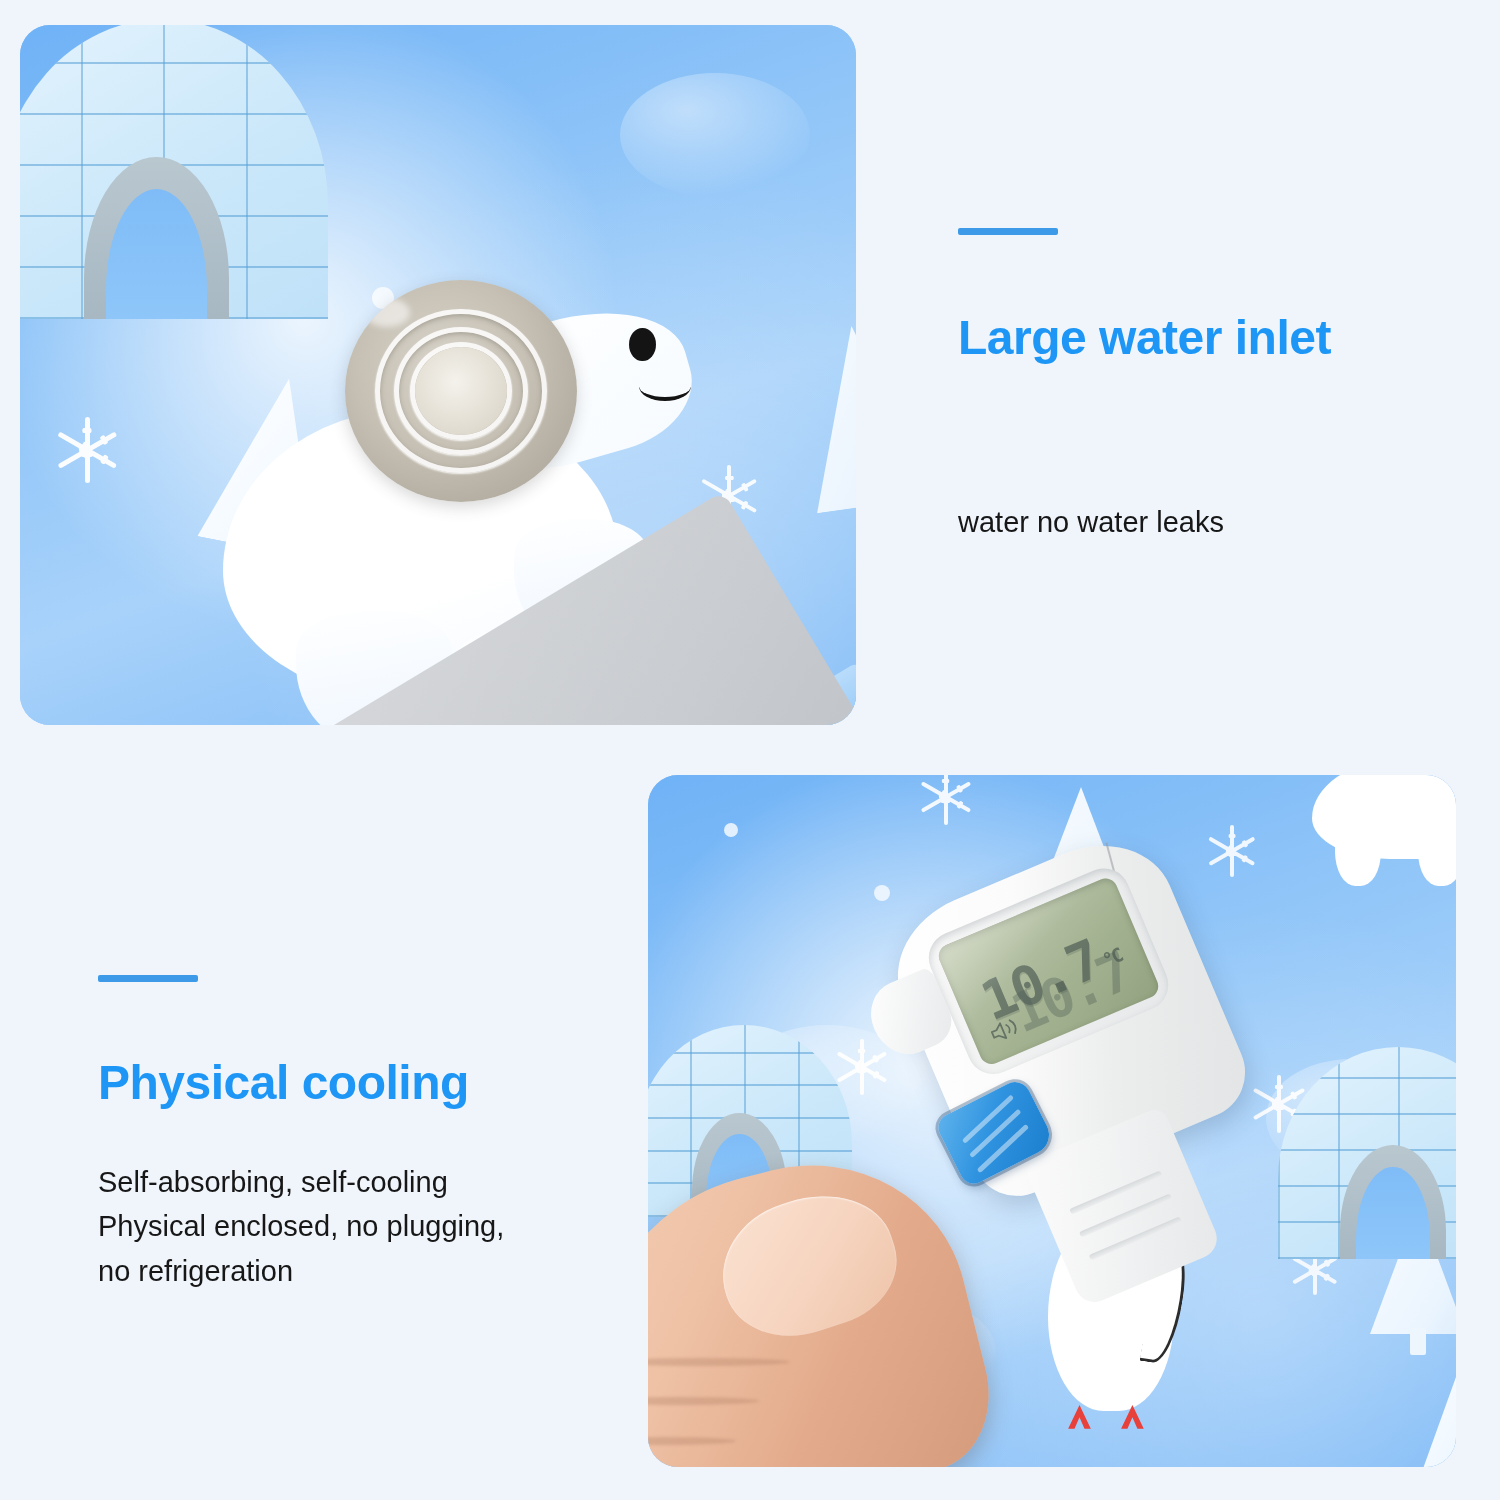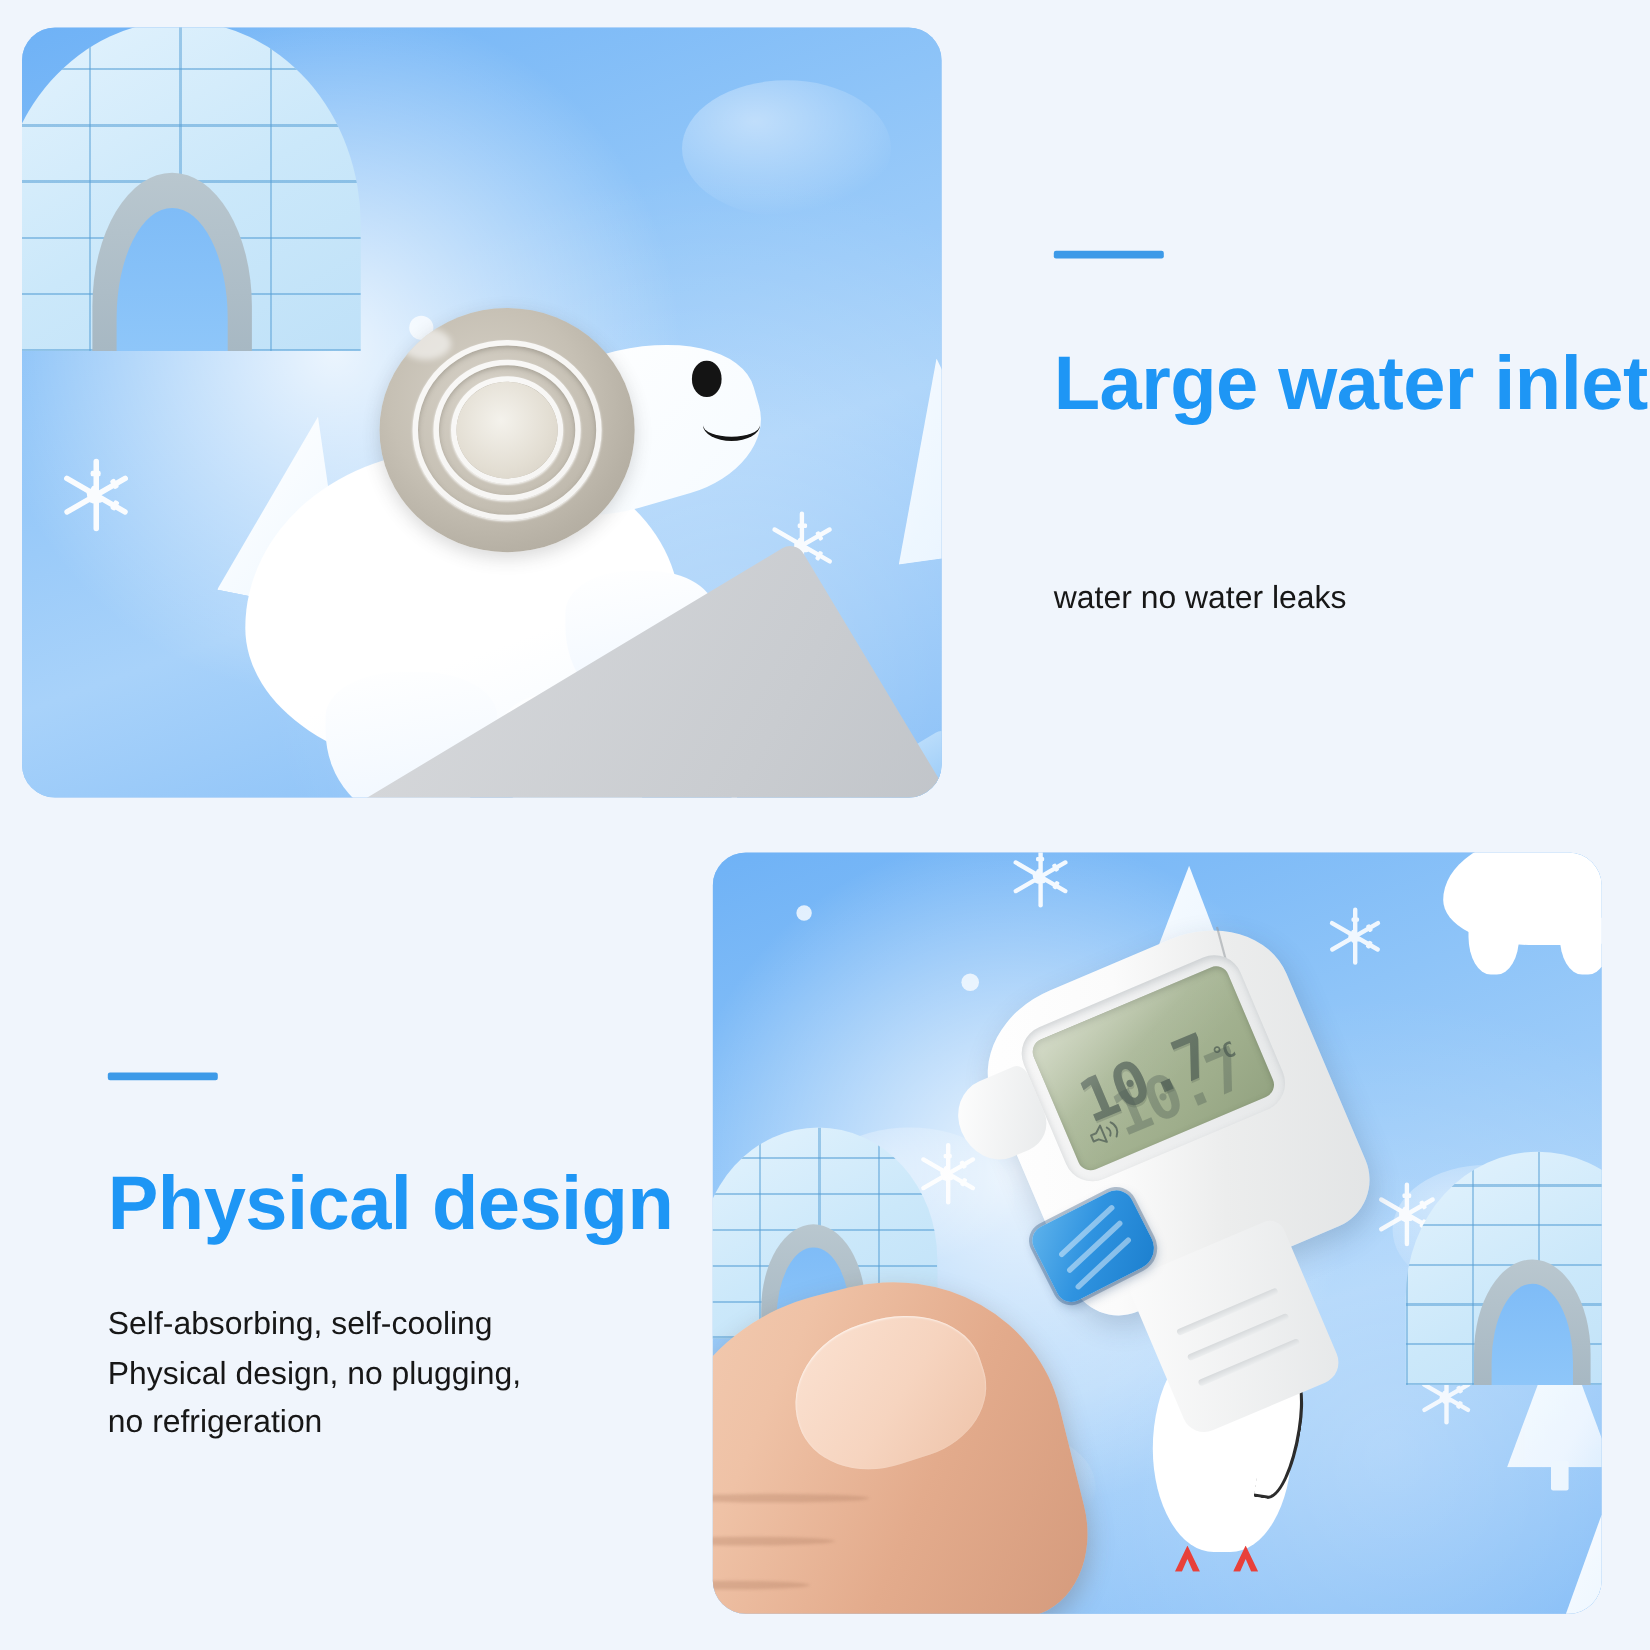--- a/index.html
+++ b/index.html
@@ -296,21 +296,21 @@
     border-radius:50%;
     filter:blur(1.4px);
   }
 
   
   .feature { position:absolute; }
   .accent-bar {
     width:100px; height:7px; border-radius:2px;
   }
   .feature h2 {
-    font-size:69px;
+    font-size:48px;
     font-weight:bold;
     letter-spacing:-0.5px;
     line-height:1.05;
     white-space:nowrap;
   }
   .feature p {
     font-size:29px;
     line-height:1.52;
     color:#171717;
     font-weight:400;
@@ -528,21 +528,21 @@
     <h2 style="color:#1e96f5;">Large water inlet</h2>
     <p>
       <br>
       <br>
       <span>water no water leaks</span>
     </p>
   </div>
 
   <div class="feature left">
     <div class="accent-bar" style="background:#3d9ae8;"></div>
-    <h2 style="color:#1e96f5;">Physical design</h2>
+    <h2 style="color:#1e96f5;">Physical cooling</h2>
     <p>
       <span>Self-absorbing, self-cooling</span><br>
-      <span>Physical design, no plugging,</span><br>
+      <span>Physical enclosed, no plugging,</span><br>
       <span>no refrigeration</span>
     </p>
   </div>
 
 </div>
 
 </body></html>

